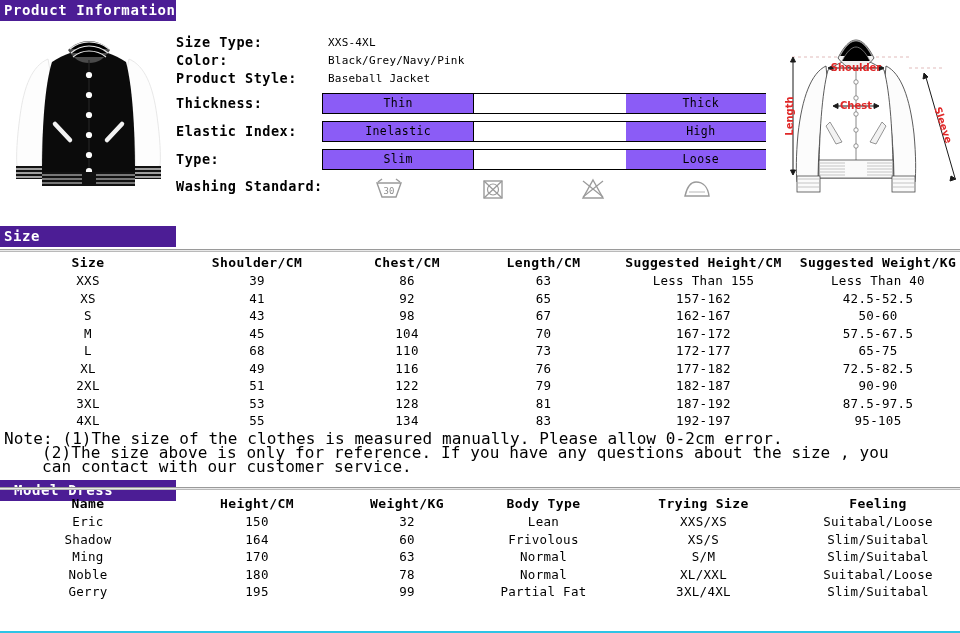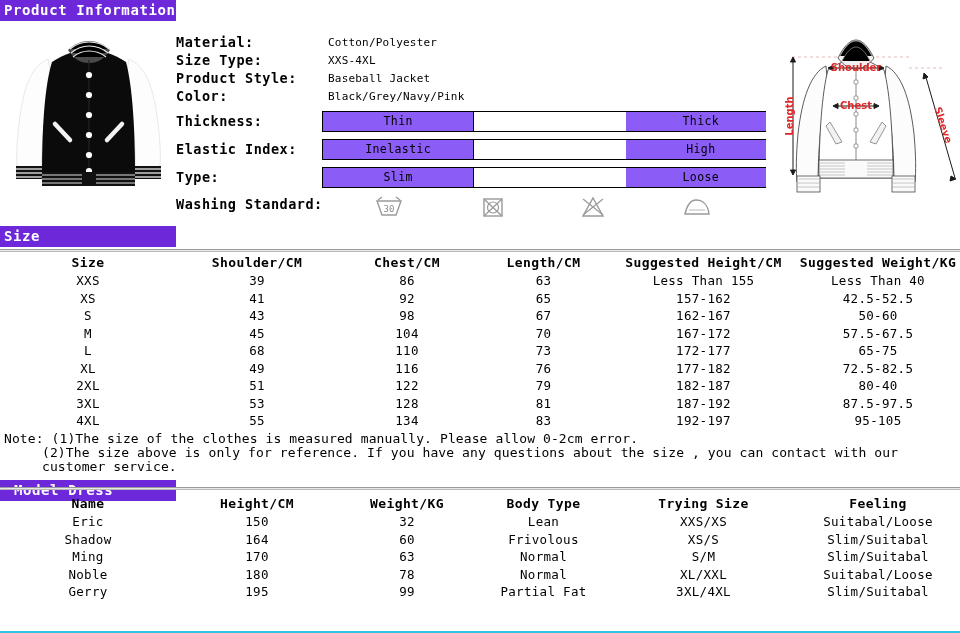--- a/index.html
+++ b/index.html
@@ -15,21 +15,21 @@
     color: #000;
     overflow: hidden;
   }
 
   
   .section-header {
     position: absolute;
     left: 0;
     width: 176px;
     height: 21px;
-    background: #6d28d9;
+    background: #4c1d95;
     color: #fff;
     font-family: "DejaVu Sans Mono", "Liberation Mono", monospace;
     font-weight: bold;
     font-size: 14px;
     line-height: 21px;
     letter-spacing: 0.6px;
     white-space: nowrap;
     padding-left: 4px;
   }
   .section-header.indent { padding-left: 14px; }
@@ -160,21 +160,21 @@
   #model-table .c2 { width: 138px; }
   #model-table .c3 { width: 135px; }
   #model-table .c4 { width: 185px; }
   #model-table .c5 { width: 164px; }
 
   
   #size-note {
     position: absolute;
     left: 4px;
     width: 900px;
-    font-size: 13px;
+    font-size: 16px;
     line-height: 14px;
     letter-spacing: 0.1px;
   }
   #size-note .note-line-2 { padding-left: 38px; }
 </style>
 </head>
 <body>
 
 <div class="section-header" style="top:0px;">Product Information</div>
 
@@ -227,38 +227,34 @@
     <g stroke="#ededed" stroke-width="1.3">
       <line x1="127" y1="143" x2="153" y2="143"></line>
       <line x1="127" y1="147" x2="153" y2="147"></line>
       <line x1="127" y1="151" x2="153" y2="151"></line>
     </g>
   </svg>
 </div>
 
 <div id="spec-list">
 
-  <div class="spec-row">
-    <span class="spec-label">Material:</span>
-    <span class="spec-value">Cotton/Polyester</span>
-  </div>
 
   <div class="spec-row">
     <span class="spec-label">Size Type:</span>
     <span class="spec-value">XXS-4XL</span>
   </div>
 
   <div class="spec-row">
+    <span class="spec-label">Color:</span>
+    <span class="spec-value">Black/Grey/Navy/Pink</span>
+  </div>
+
+  <div class="spec-row">
     <span class="spec-label">Product Style:</span>
     <span class="spec-value">Baseball Jacket</span>
-  </div>
-
-  <div class="spec-row">
-    <span class="spec-label">Color:</span>
-    <span class="spec-value">Black/Grey/Navy/Pink</span>
   </div>
 
   <div class="spec-row wide" style="margin-top:4px;">
     <span class="spec-label">Thickness:</span>
     <div class="selector">
       <div class="opt">Thin</div>
       <div class="opt selected">Regular</div>
       <div class="opt">Thick</div>
     </div>
   </div>
@@ -470,21 +466,21 @@
       <td>76</td>
       <td>177-182</td>
       <td>72.5-82.5</td>
     </tr>
     <tr>
       <td>2XL</td>
       <td>51</td>
       <td>122</td>
       <td>79</td>
       <td>182-187</td>
-      <td>80-40</td>
+      <td>90-90</td>
     </tr>
     <tr>
       <td>3XL</td>
       <td>53</td>
       <td>128</td>
       <td>81</td>
       <td>187-192</td>
       <td>87.5-97.5</td>
     </tr>
     <tr>

